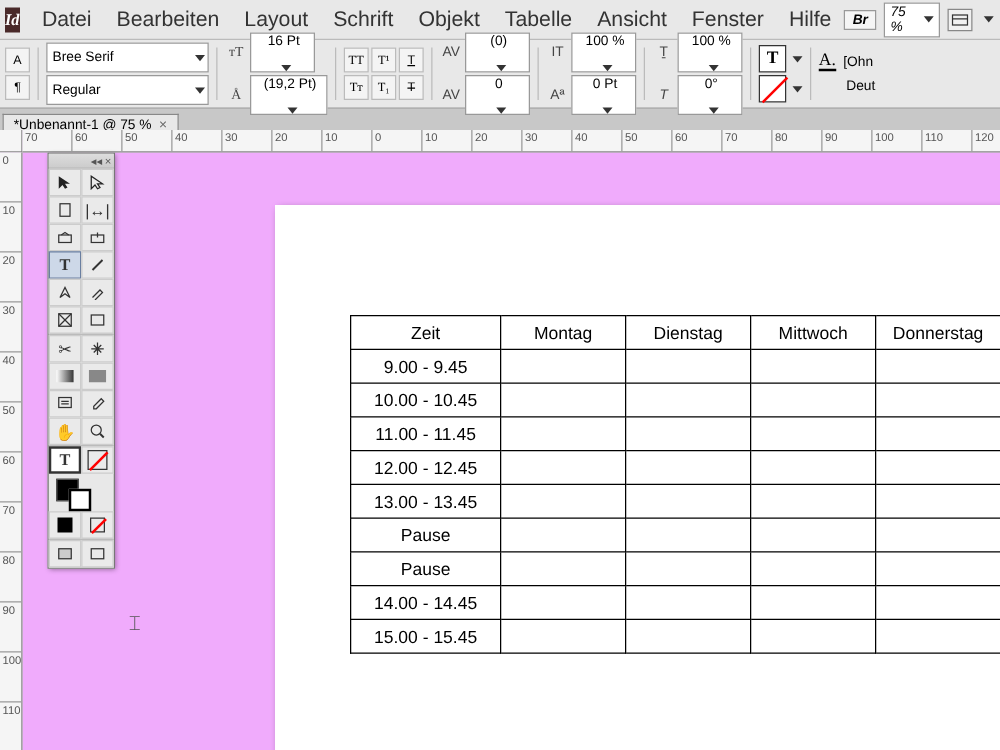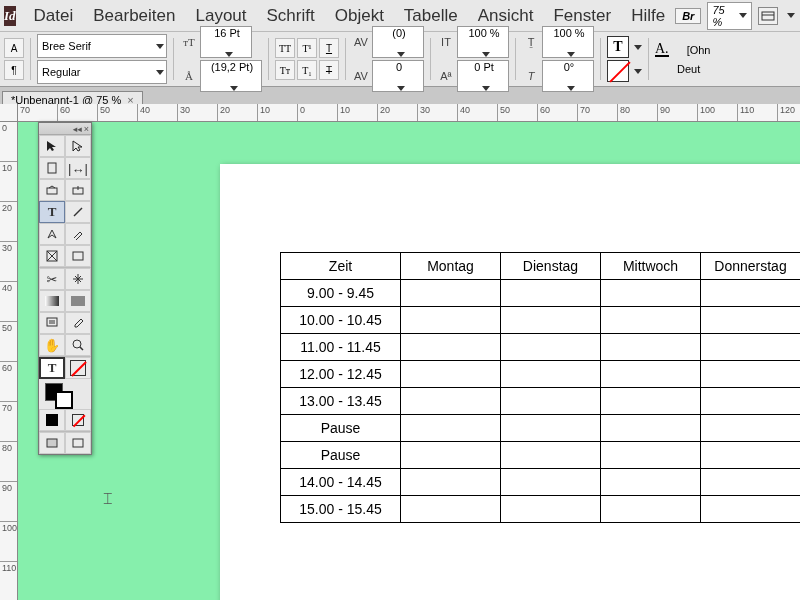--- a/index.html
+++ b/index.html
@@ -32,21 +32,21 @@
 .swatch-none { position: relative; width: 22px; height: 22px; border: 1px solid #333; background: #fff; }
 .swatch-none::after { content:""; position:absolute; left:-2px; top:50%; width:28px; height:2px; background:red; transform:rotate(-45deg); }
 .a-underline { border-bottom: 2px solid #000; display:inline-block; line-height:12px; font-family: Georgia,serif; font-size:14px; }
 
 
 .doctab-strip { background: #c8c8c8; height: 22px; display: flex; align-items: flex-end; border-bottom: 1px solid #777; }
 .doctab { background: #e8e8e8; border: 1px solid #888; border-bottom: none; padding: 2px 8px; font-size: 11px; display: flex; align-items: center; gap: 6px; margin-left: 2px; }
 .close-x { font-size: 11px; color: #666; cursor: pointer; }
 
 
-.workspace { position: absolute; top: 104px; left: 0; right: 0; bottom: 0; background: #86efac; }
+.workspace { position: absolute; top: 104px; left: 0; right: 0; bottom: 0; background: #f0abfc; }
 .ruler-h { position: absolute; top: 0; left: 18px; right: 0; height: 18px; background: #f5f5f5; border-bottom: 1px solid #888; overflow: hidden; font-size: 9px; color: #555; }
 .ruler-h-inner { position: absolute; left: 0; top: 0; display: flex; }
 .ruler-tick { width: 40px; border-right: 1px solid #999; height: 18px; position: relative; }
 .ruler-tick span { position: absolute; left: 2px; top: 1px; }
 .ruler-v { position: absolute; top: 18px; left: 0; width: 18px; bottom: 0; background: #f5f5f5; border-right: 1px solid #888; overflow: hidden; font-size: 9px; color: #555; }
 .ruler-v-tick { height: 40px; border-bottom: 1px solid #999; position: relative; }
 .ruler-v-tick span { position: absolute; left: 2px; top: 1px; }
 .ruler-corner { position:absolute; top:0; left:0; width:18px; height:18px; background:#f5f5f5; border-right:1px solid #888; border-bottom:1px solid #888; }
 
 
@@ -228,21 +228,21 @@
     </div>
     <div class="row">
       <div class="swatch-none"></div>
         <span class="tri-down"></span>
     </div>
   </div>
   <div class="divider"></div>
   <div class="ctrl-col">
     <div class="row">
       <span class="a-underline">A.</span>
-      <span style="margin-left:16px">[Ohn</span>
+      <span style="margin-left:4px">[Ohn</span>
     </div>
     <div class="row" style="margin-top:4px">
       <span style="margin-left:22px">Deut</span>
     </div>
   </div>
 </div>
 
 <div class="doctab-strip">
   <div class="doctab">
     <span>*Unbenannt-1 @ 75 %</span>

